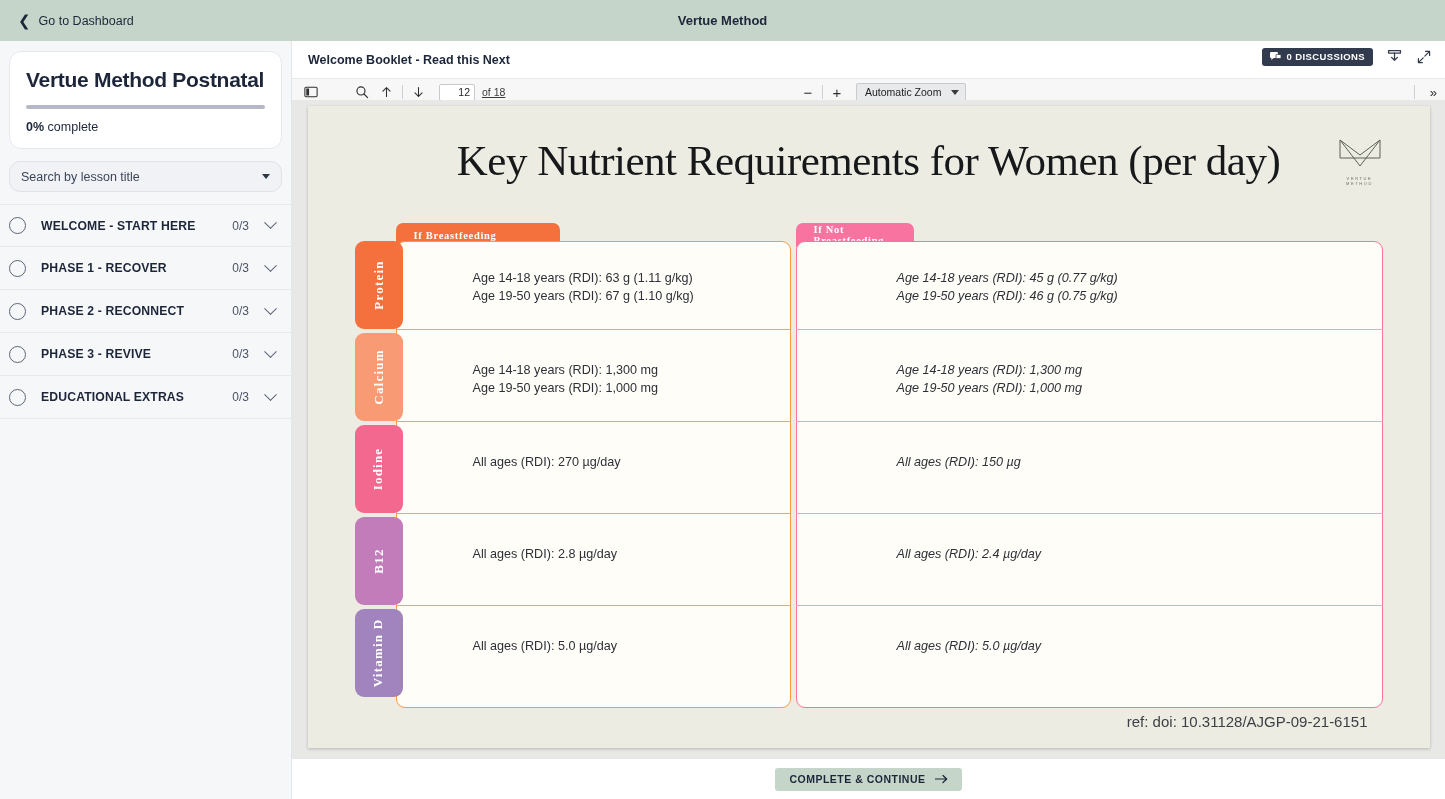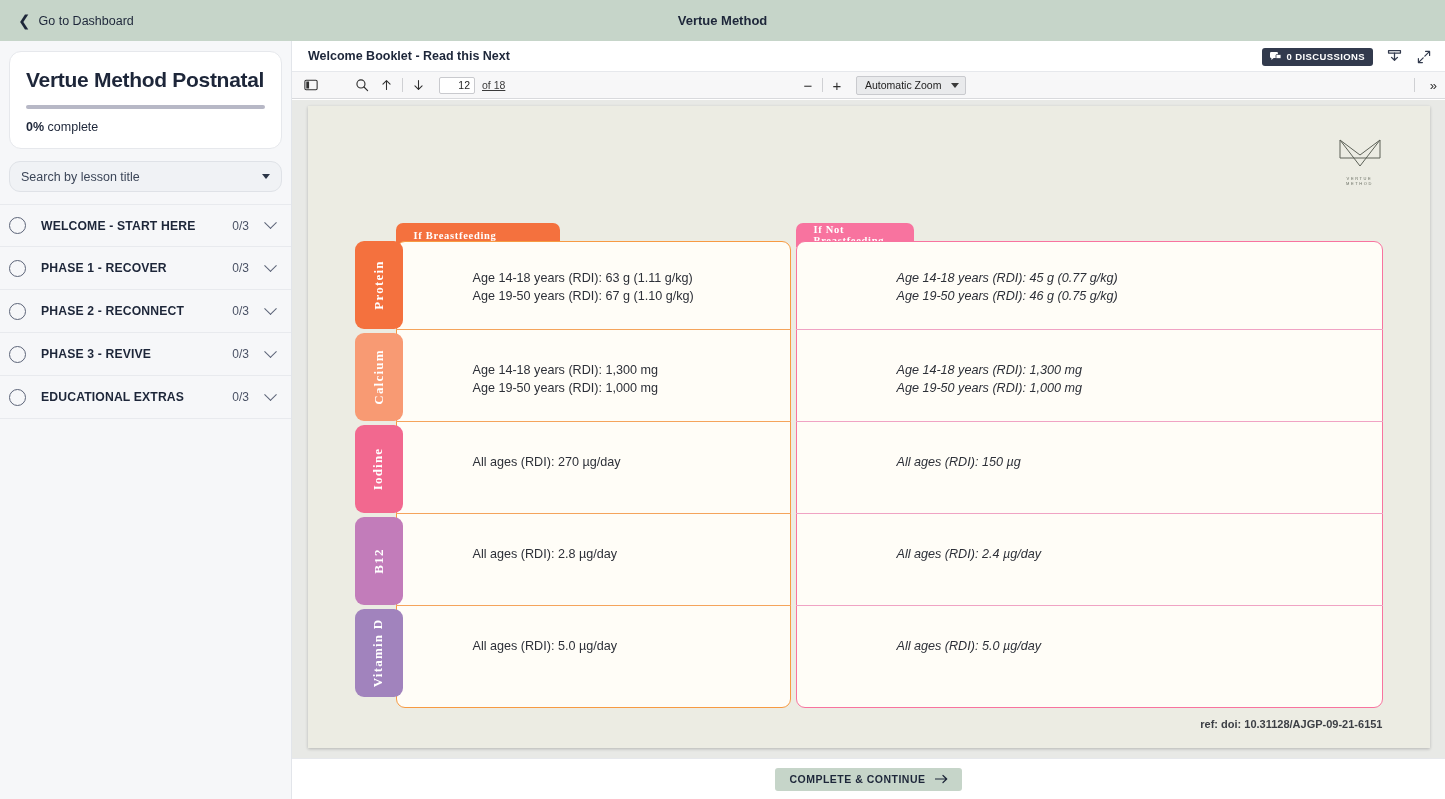--- a/index.html
+++ b/index.html
@@ -88,21 +88,21 @@
   .lesson-count { font-size: 12px; color: #4a5265; margin-right: 17px; }
   .lesson-chev {
     width: 9px; height: 9px; border-right: 1.5px solid #5c6478;
     border-bottom: 1.5px solid #5c6478; transform: rotate(45deg) translate(-2px,-2px);
   }
 
   
   #main { position: absolute; left: 292px; top: 0; right: 0; height: 758px; background: #fff; }
 
   #doc-header {
-    position: relative; height: 31px; border-bottom: 1px solid #e6e8ec;
+    position: relative; height: 38px; border-bottom: 1px solid #e6e8ec;
     display: flex; align-items: center;
   }
   #doc-title {
     margin-left: 16px; font-size: 12.5px; font-weight: bold; color: #1d2639;
   }
   #doc-header-right {
     position: absolute; right: 13px; top: 0; height: 31px;
     display: flex; align-items: center; gap: 13px;
   }
   #discussions-btn {
@@ -222,22 +222,22 @@
     white-space: pre-line;
   }
   .cell.left  { left: 118px; }
   .cell.right { left: 542px; font-style: italic; }
 
   .rowline { position: absolute; height: 1px; }
   .rowline.l { left: 41px; width: 395px; }
   .rowline.r { left: 441px; right: 0; }
 
   #pdf-ref {
-    position: absolute; right: 47px; bottom: 18px;
-    font-size: 11px; color: #3c3f45; font-family: "Liberation Sans", sans-serif; font-weight: bold;
+    position: absolute; right: 62px; bottom: 18px;
+    font-size: 15px; color: #3c3f45; font-family: "Liberation Sans", sans-serif;
   }
 
   
   #bottom-bar {
     position: absolute; left: 0; bottom: 0; right: 0; height: 41px;
     background: #ffffff; border-top: 1px solid #e6e8ec;
     display: flex; align-items: center; justify-content: center;
   }
   #complete-btn {
     background: #c6d5c9; color: #1d2639; border: none; border-radius: 3px;
@@ -383,20 +383,21 @@
       <div id="pdf-page">
 
         <div id="pdf-logo">
           <svg width="52" height="33" viewBox="0 0 52 33">
             <path d="M6 4 L6 22 L46 22 L46 4 L26 19 Z" fill="none" stroke="#5c6157" stroke-width="1"></path>
             <path d="M6 4 L26 30 L46 4" fill="none" stroke="#5c6157" stroke-width="1"></path>
           </svg>
           <div id="pdf-logo-word">VERTUE METHOD</div>
         </div>
 
+        <h1 id="pdf-h1">Key Nutrient Requirements for Women (per day)</h1>
 
         <div id="nut-table">
           <div class="col-tab" id="tab-bf">If Breastfeeding</div>
           <div class="col-tab" id="tab-nbf">If Not Breastfeeding</div>
           <div class="col-box" id="box-bf"></div>
           <div class="col-box" id="box-nbf"></div>
           <div id="table-rows">
               <div class="row-label" style="top: 18px; height: 88px; background: rgb(244, 113, 62);">
                 <span>Protein</span>
               </div>

